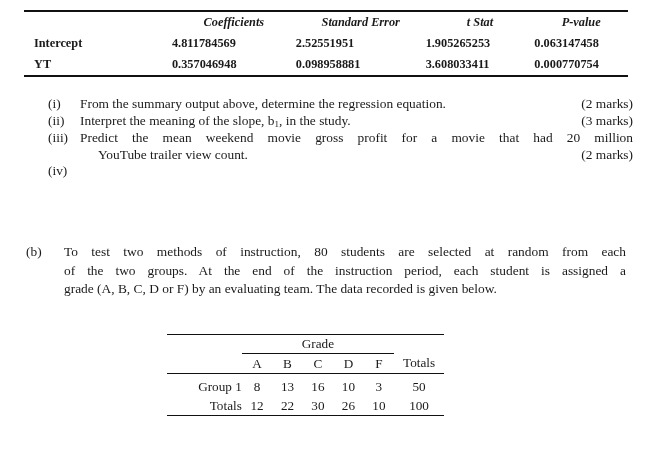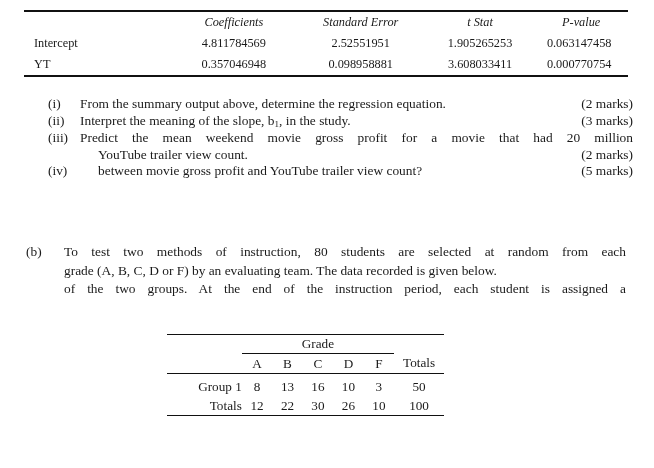--- a/index.html
+++ b/index.html
@@ -23,21 +23,21 @@
     top: 10px;
     width: 604px;
   }
   table.regression {
     border-collapse: collapse;
     width: 100%;
     font-size: 12.3px;
   }
   table.regression td, table.regression th {
     padding: 3px 0 3px 0;
-    font-weight: normal;
+    font-weight: bold;
     margin-top: 22px;
   }
   table.regression thead th {
     font-style: italic;
     text-align: center;
     padding-bottom: 3px;
   }
   table.regression thead th.label-col {
     text-align: left;
   }
@@ -49,21 +49,21 @@
   }
   .rule-bottom {
     border-bottom: 2.1px solid #111;
   }
   table.regression td.label-col {
     text-align: left;
     padding-left: 10px;
     white-space: nowrap;
   }
   table.regression td.num {
-    text-align: center;
+    text-align: left;
   }
   .col-label  { width: 24.5%; }
   .col-coef   { width: 20.5%; }
   .col-se     { width: 21.5%; }
   .col-t      { width: 18%; }
   .col-p      { width: 15.5%; }
   table.regression td.pad-r { padding-right: 4px; }
 
   
   .question-list {
@@ -244,35 +244,31 @@
       <span class="q-line q-line-flex q-indent">
         <span class="q-txt">YouTube trailer view count.</span>
         <span class="marks">(2 marks)</span>
       </span>
     </span>
   </div>
 
   <div class="q-item">
     <span class="q-marker">(iv)</span>
     <span class="q-body">
-      <span class="q-line q-line-flex q-indent">
-        <span class="q-txt">between movie gross profit and YouTube trailer view count?</span>
-        <span class="marks">(5 marks)</span>
-      </span>
     </span>
   </div>
 
 </div>
 
 <div class="part-b">
   <span class="part-b-marker">(b)</span>
   <span class="part-b-body">
     <span class="pb-line">To test two methods of instruction, 80 students are selected at random from each</span>
+    <span class="pb-line">of the two groups. At the end of the instruction period, each student is assigned a</span>
     <span class="pb-line last">grade (A, B, C, D or F) by an evaluating team. The data recorded is given below.</span>
-    <span class="pb-line">of the two groups. At the end of the instruction period, each student is assigned a</span>
   </span>
 </div>
 
 <div class="grade-wrap">
   <table class="grade">
     <colgroup>
       <col class="gc-label">
         <col class="gc-a">
         <col class="gc-b">
         <col class="gc-c">

